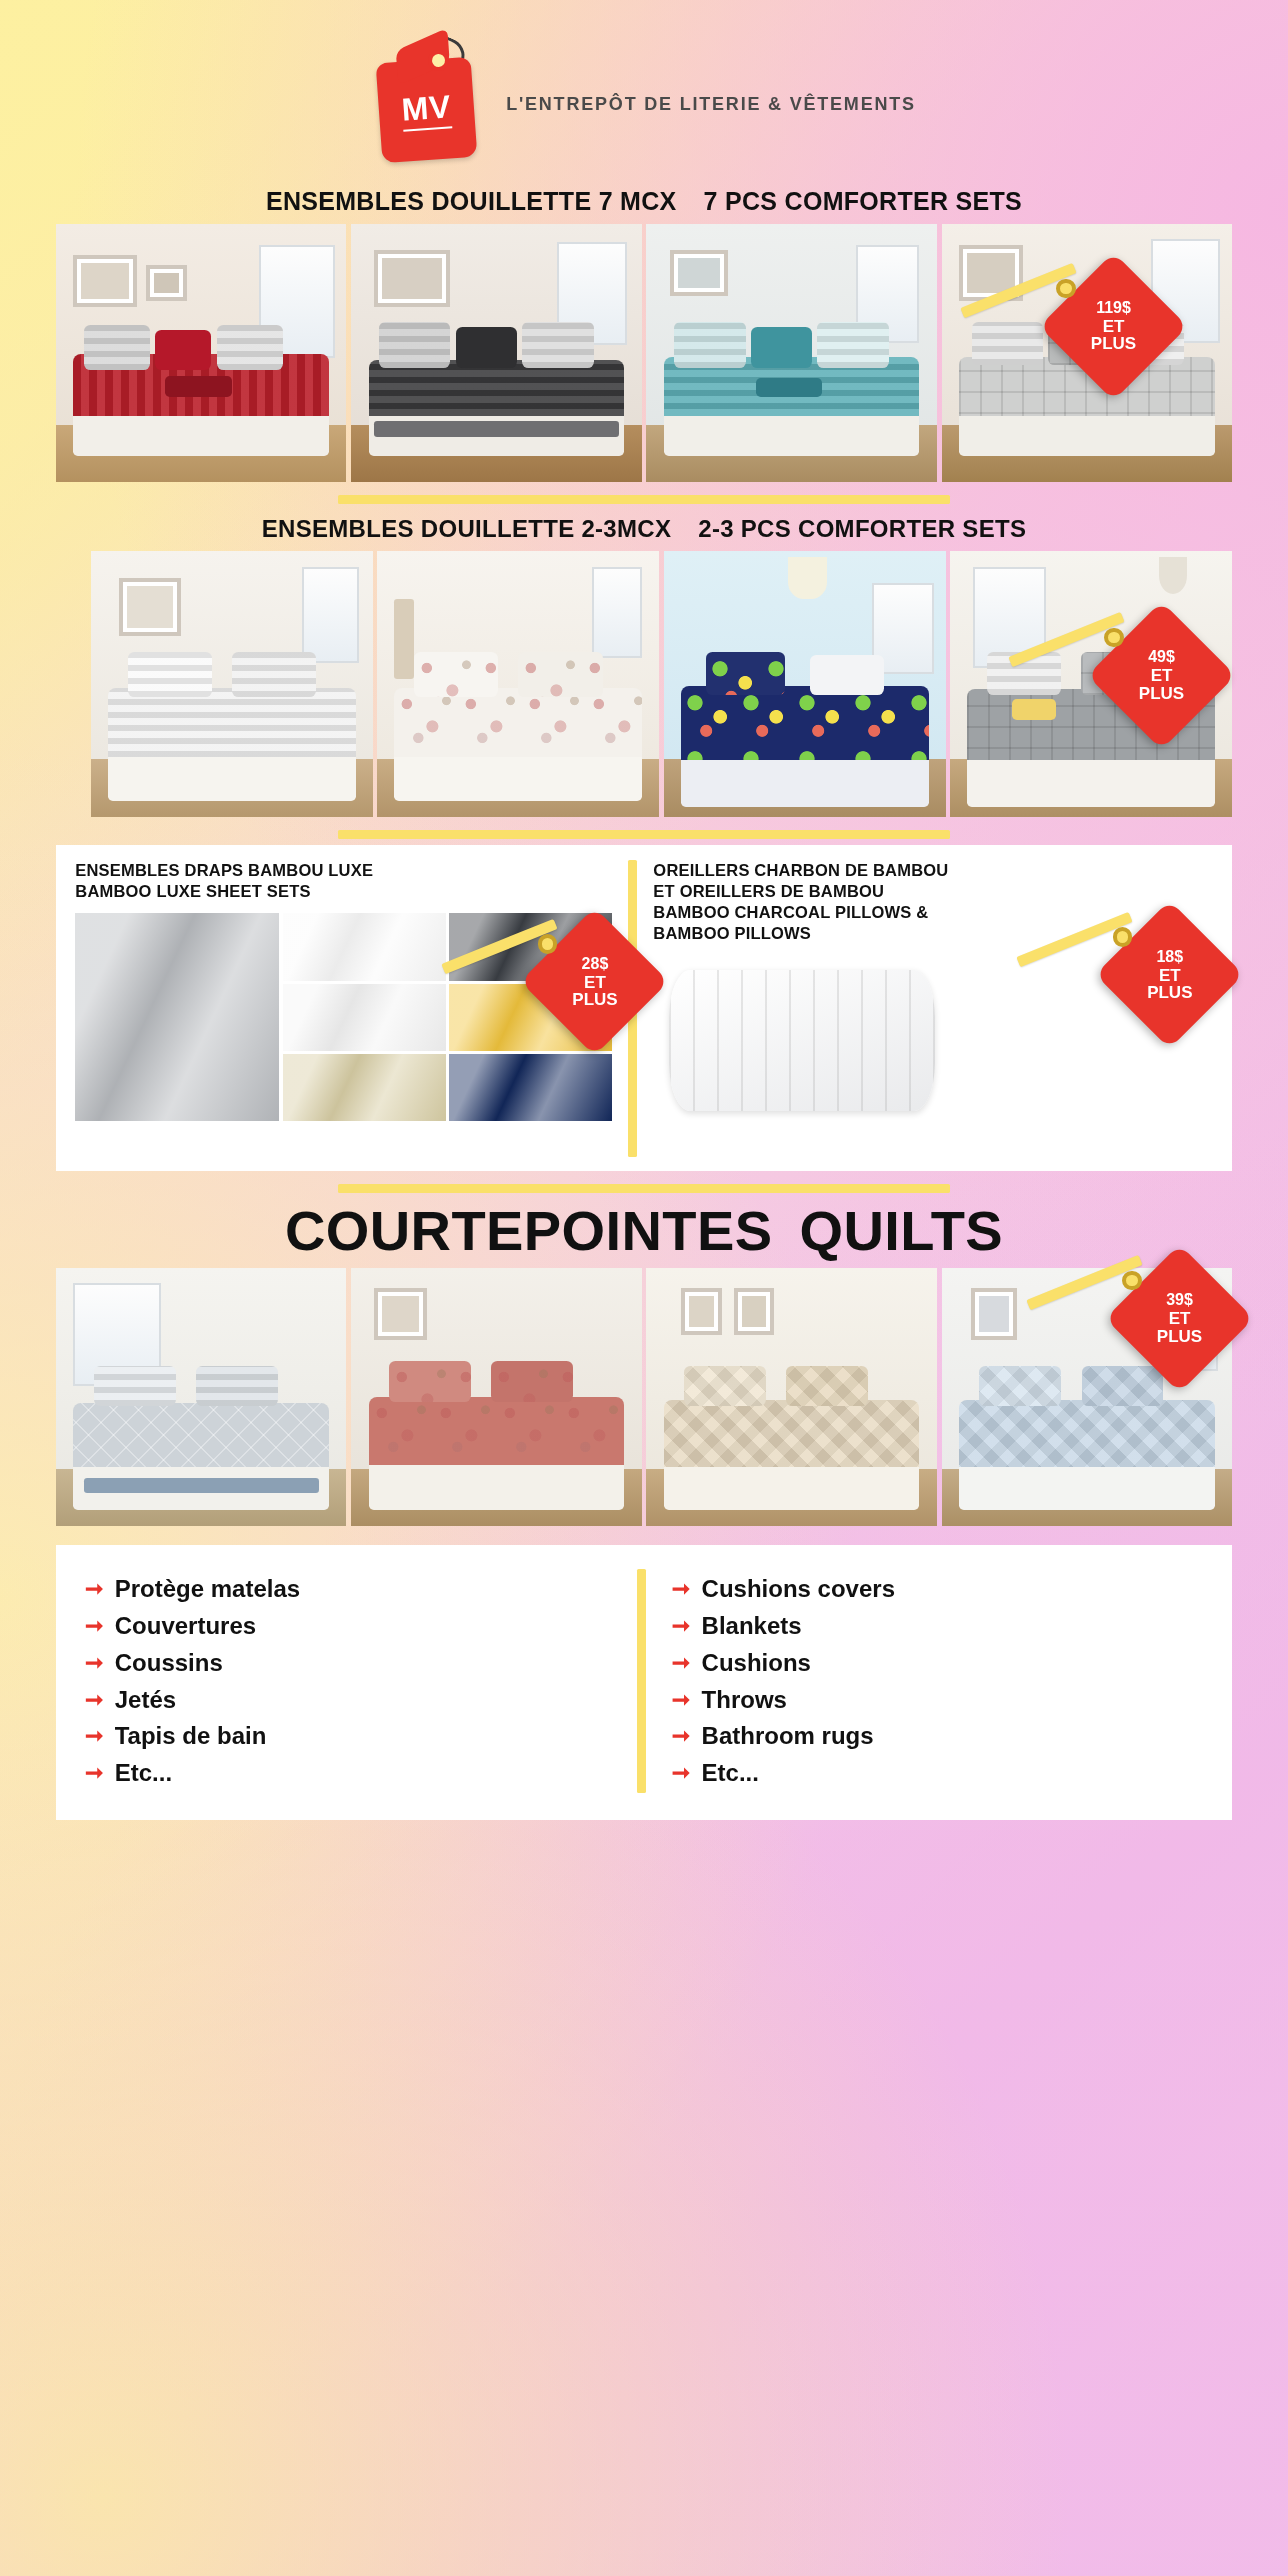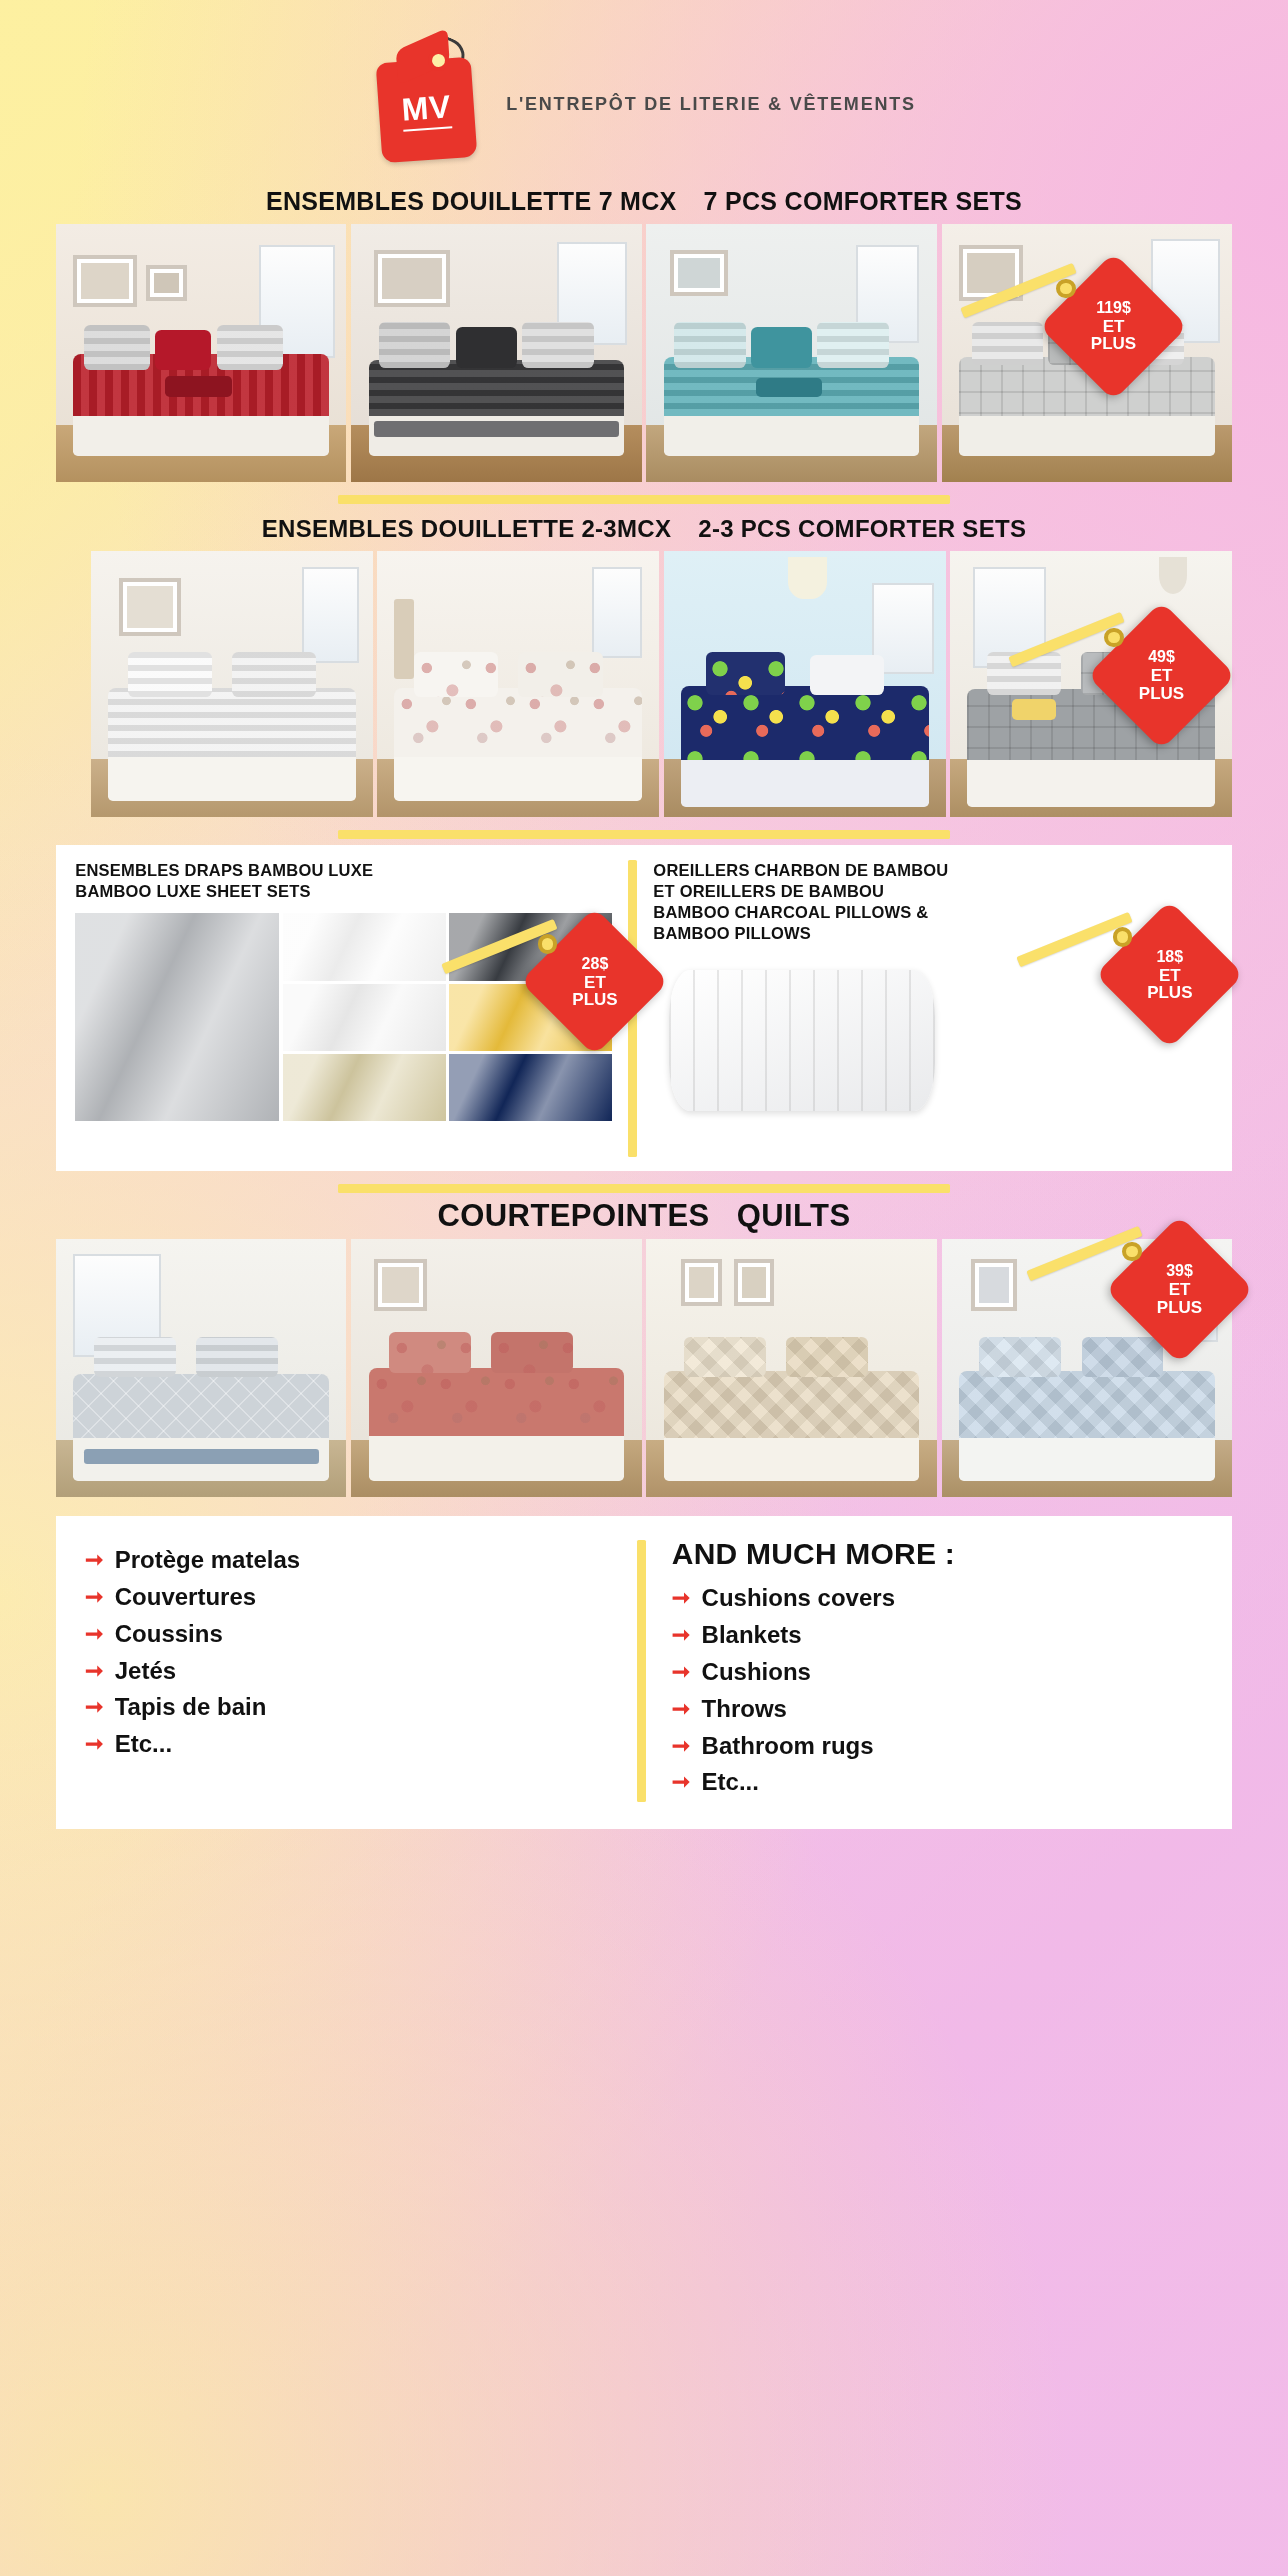--- a/index.html
+++ b/index.html
@@ -62,21 +62,21 @@
     letter-spacing:1.8px; text-align:center;
   }
 
   
   .sec-title {
     display:flex; justify-content:center; align-items:baseline; gap:27px;
     font-weight:bold; color:#111;
   }
   .sec-title.s1 { font-size:25px; letter-spacing:0.3px; margin:13px 0 8px; }
   .sec-title.s2 { font-size:24px; letter-spacing:0.3px; margin:11.3px 0 8px; }
-  .big-title { font-size:31px; letter-spacing:0.4px;text-align:center; }
+  .big-title { font-size:56px; letter-spacing:0.4px;text-align:center; }
 
   
   .strip { display:flex; gap:4.8px; padding:0 56px; }
   .cell { flex:1; height:auto; position:relative; overflow:hidden; }
 
   .strip.h320 .cell { height:258px; }
   .strip.h330 .cell { height:266px; }
   .strip.h320, .strip.h330 { height:auto; }
 
   
@@ -585,21 +585,20 @@
         </div>
         <div class="more-item">
           <span class="arrow">➞</span>
           <span class="more-label">Etc...</span>
         </div>
       </div>
 
       <div class="more-divider"></div>
 
       <div class="more-col">
-        <div class="more-head">AND MUCH MORE :</div>
         <div class="more-item">
           <span class="arrow">➞</span>
           <span class="more-label">Cushions covers</span>
         </div>
         <div class="more-item">
           <span class="arrow">➞</span>
           <span class="more-label">Blankets</span>
         </div>
         <div class="more-item">
           <span class="arrow">➞</span>

